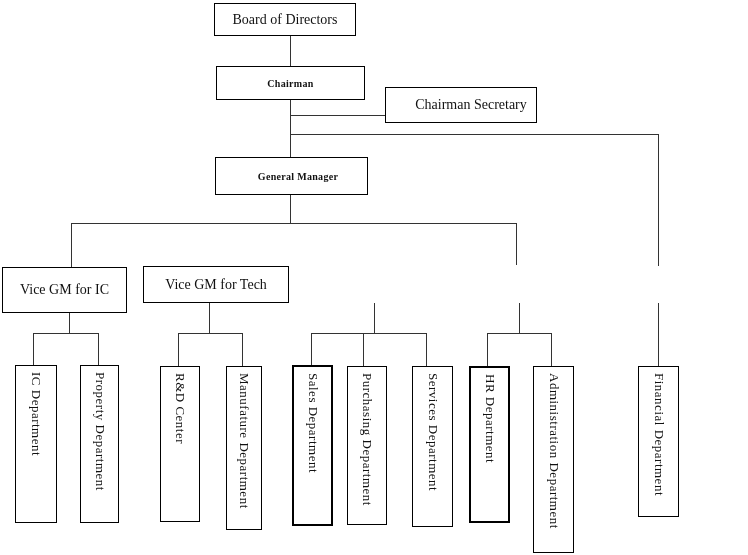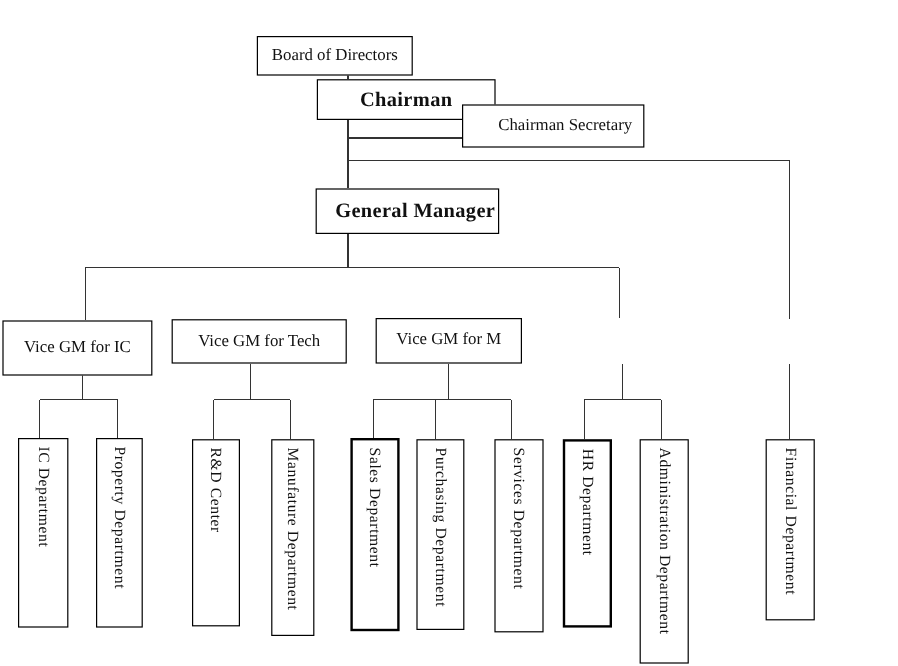--- a/index.html
+++ b/index.html
@@ -29,21 +29,21 @@
     background: #ffffff;
     border: 1px solid #000000;
     display: flex;
     align-items: center;
     justify-content: center;
     text-align: center;
     font-size: 14px;
     line-height: 1.1;
     white-space: nowrap;
   }
-  .node.bold { font-weight: bold; font-size: 17px; letter-spacing: 0.3px; margin-left: 48px; }
+  .node.bold { font-weight: bold; font-size: 10px; letter-spacing: 0.3px; }
   .node.dept {
     align-items: flex-start;
     padding-top: 6px;
   }
   .node.thick { border-width: 2px; }
   .vlbl {
     writing-mode: vertical-rl;
     text-orientation: mixed;
     white-space: nowrap;
     font-size: 13px;
@@ -90,21 +90,21 @@
 
       <line x1="519" y1="303" x2="519" y2="333"></line>
       <line x1="487" y1="333" x2="551" y2="333"></line>
       <line x1="487" y1="333" x2="487" y2="366"></line>
       <line x1="551" y1="333" x2="551" y2="366"></line>
 
       <line x1="658" y1="303" x2="658" y2="366"></line>
     </g>
   </svg>
 
-  <div class="node" style="left:214px;top:3px;width:130px;height:33px;margin-top:27px;">
+  <div class="node" style="left:214px;top:3px;width:142px;height:33px;">
     <span>Board of Directors</span>
   </div>
 
   <div class="node bold" style="left:216px;top:66px;width:149px;height:34px;">
     <span>Chairman</span>
   </div>
 
   <div class="node" style="left:385px;top:87px;width:152px;height:36px;padding-left:20px;">
     <span>Chairman Secretary</span>
   </div>
@@ -114,23 +114,20 @@
   </div>
 
   <div class="node" style="left:2px;top:267px;width:125px;height:46px;">
     <span>Vice GM for IC</span>
   </div>
 
   <div class="node" style="left:143px;top:266px;width:146px;height:37px;">
     <span>Vice GM for Tech</span>
   </div>
 
-  <div class="node" style="left:313px;top:265px;width:122px;height:38px;">
-    <span>Vice GM for M</span>
-  </div>
 
 
 
   <div class="node dept" style="left:15px;top:365px;width:42px;height:158px;">
     <span class="vlbl">IC Department</span>
   </div>
 
   <div class="node dept" style="left:80px;top:365px;width:39px;height:158px;">
     <span class="vlbl">Property Department</span>
   </div>

